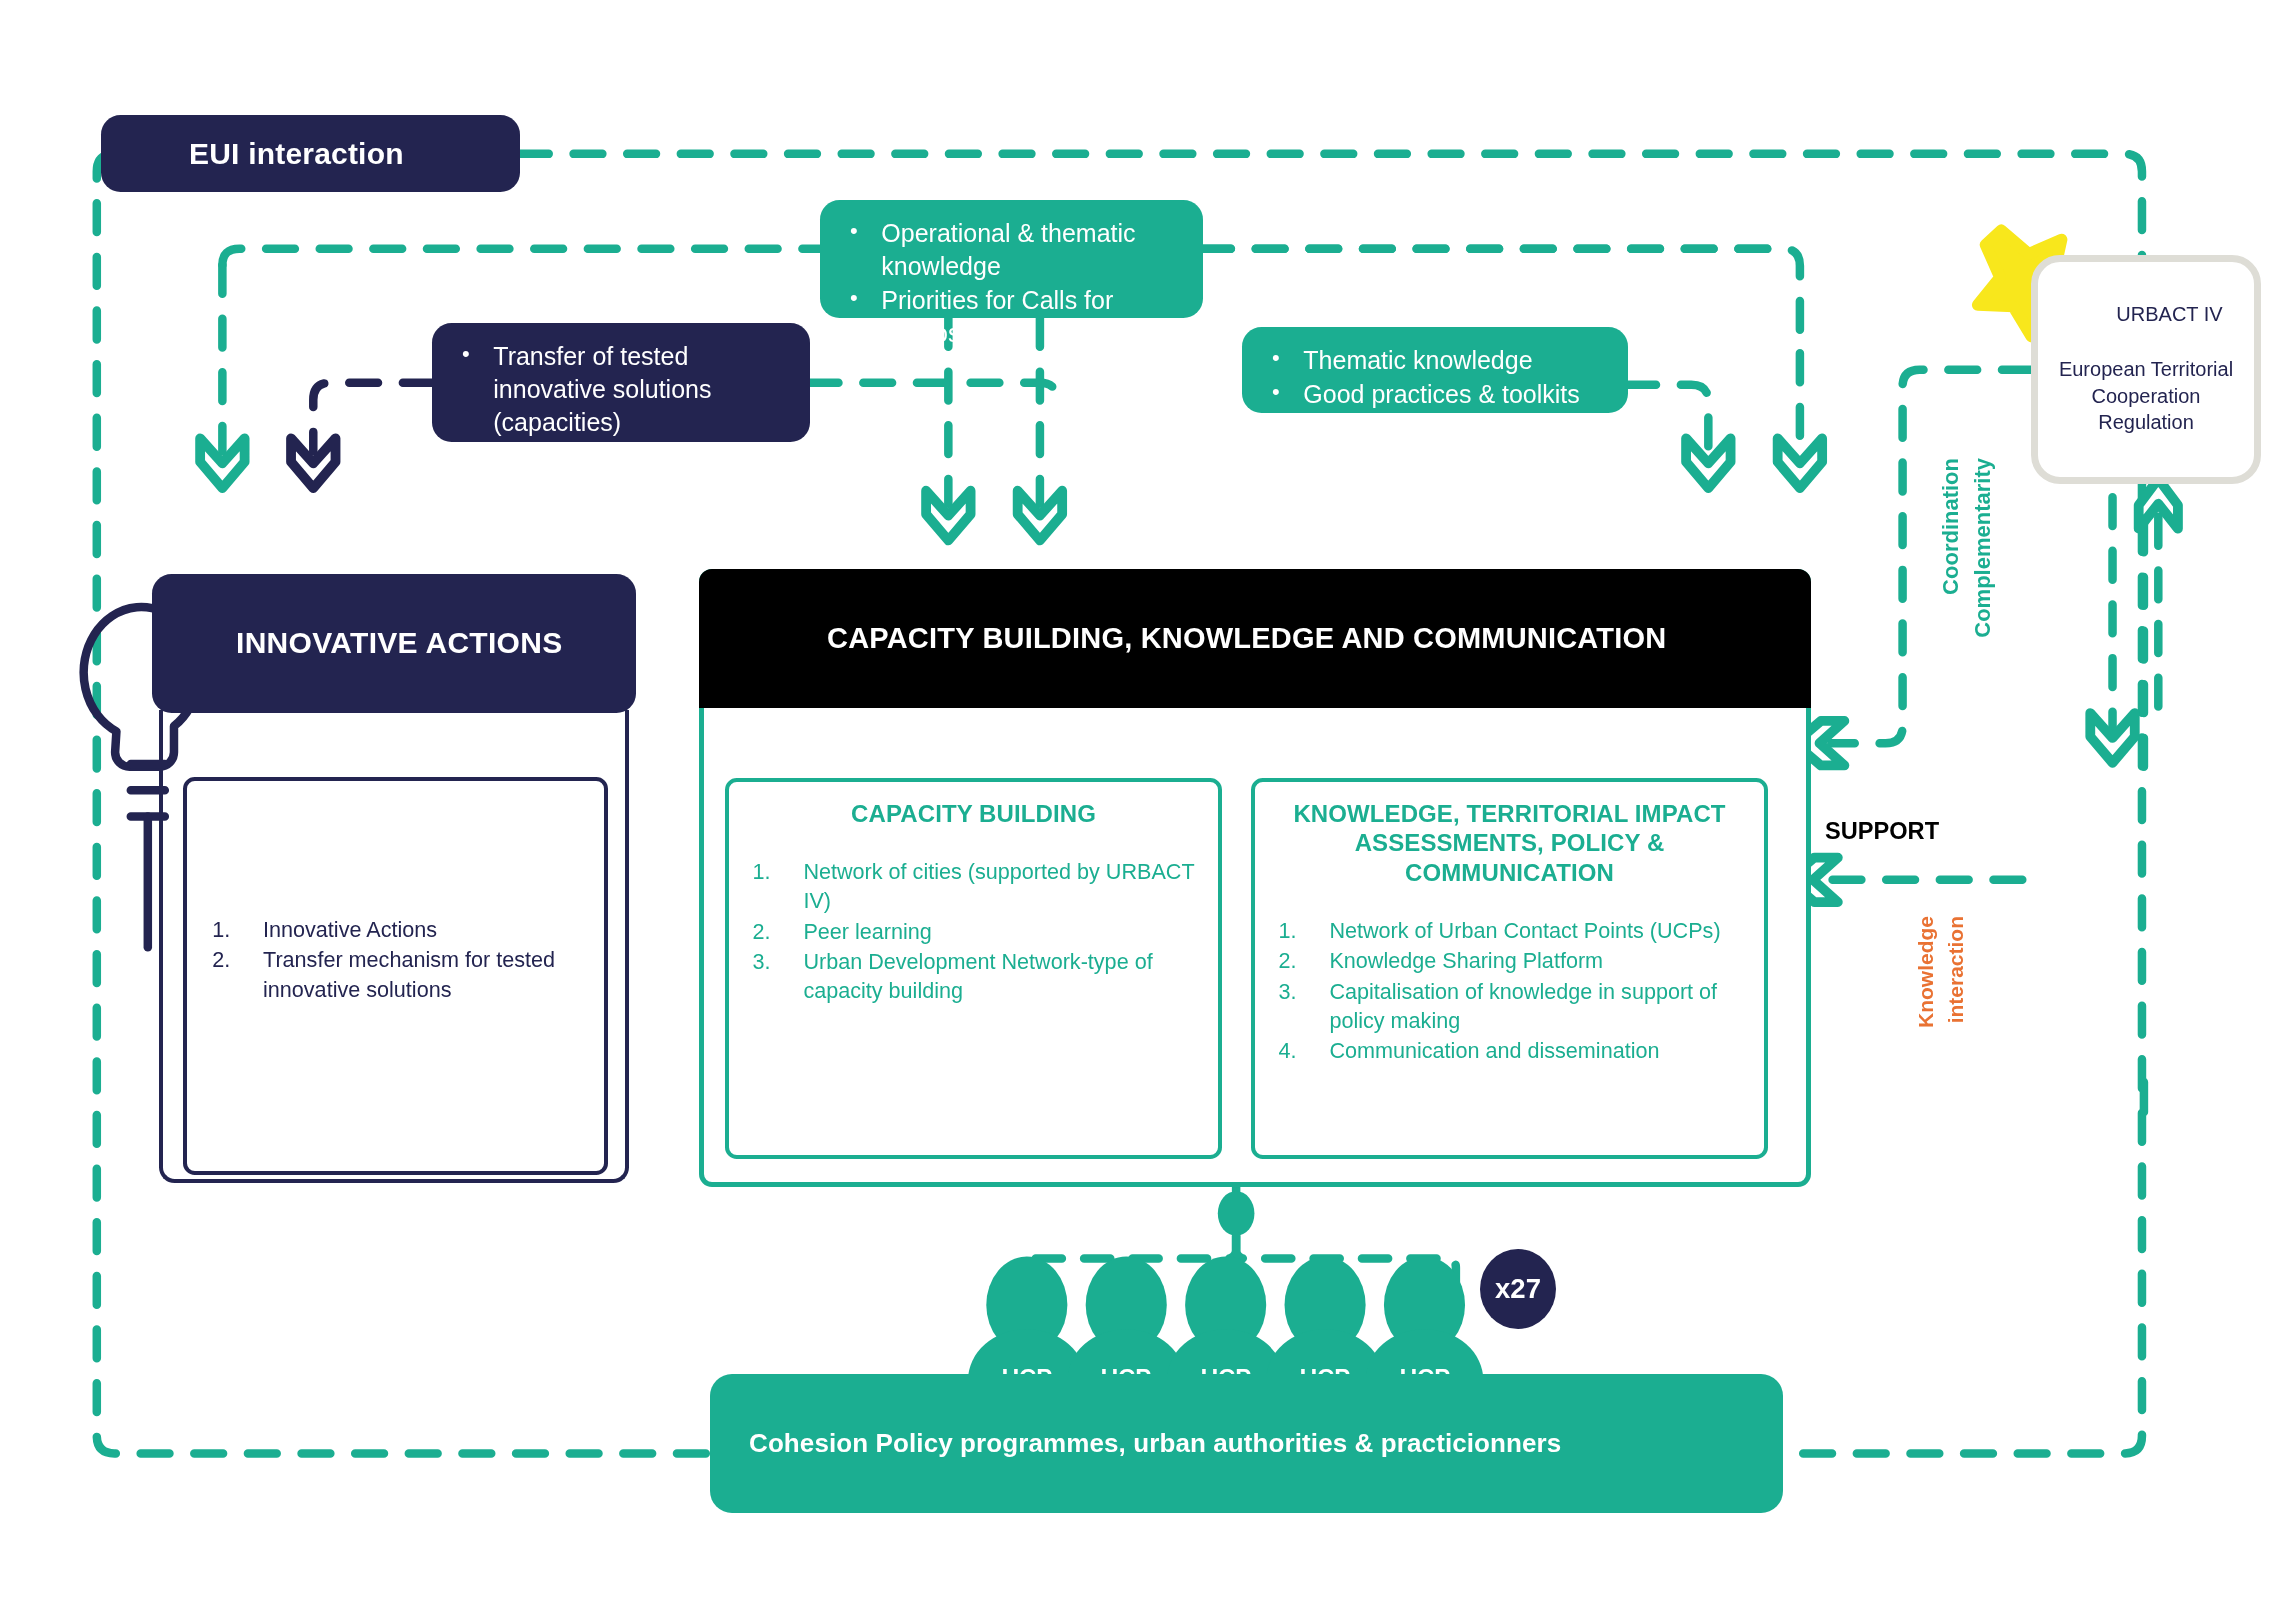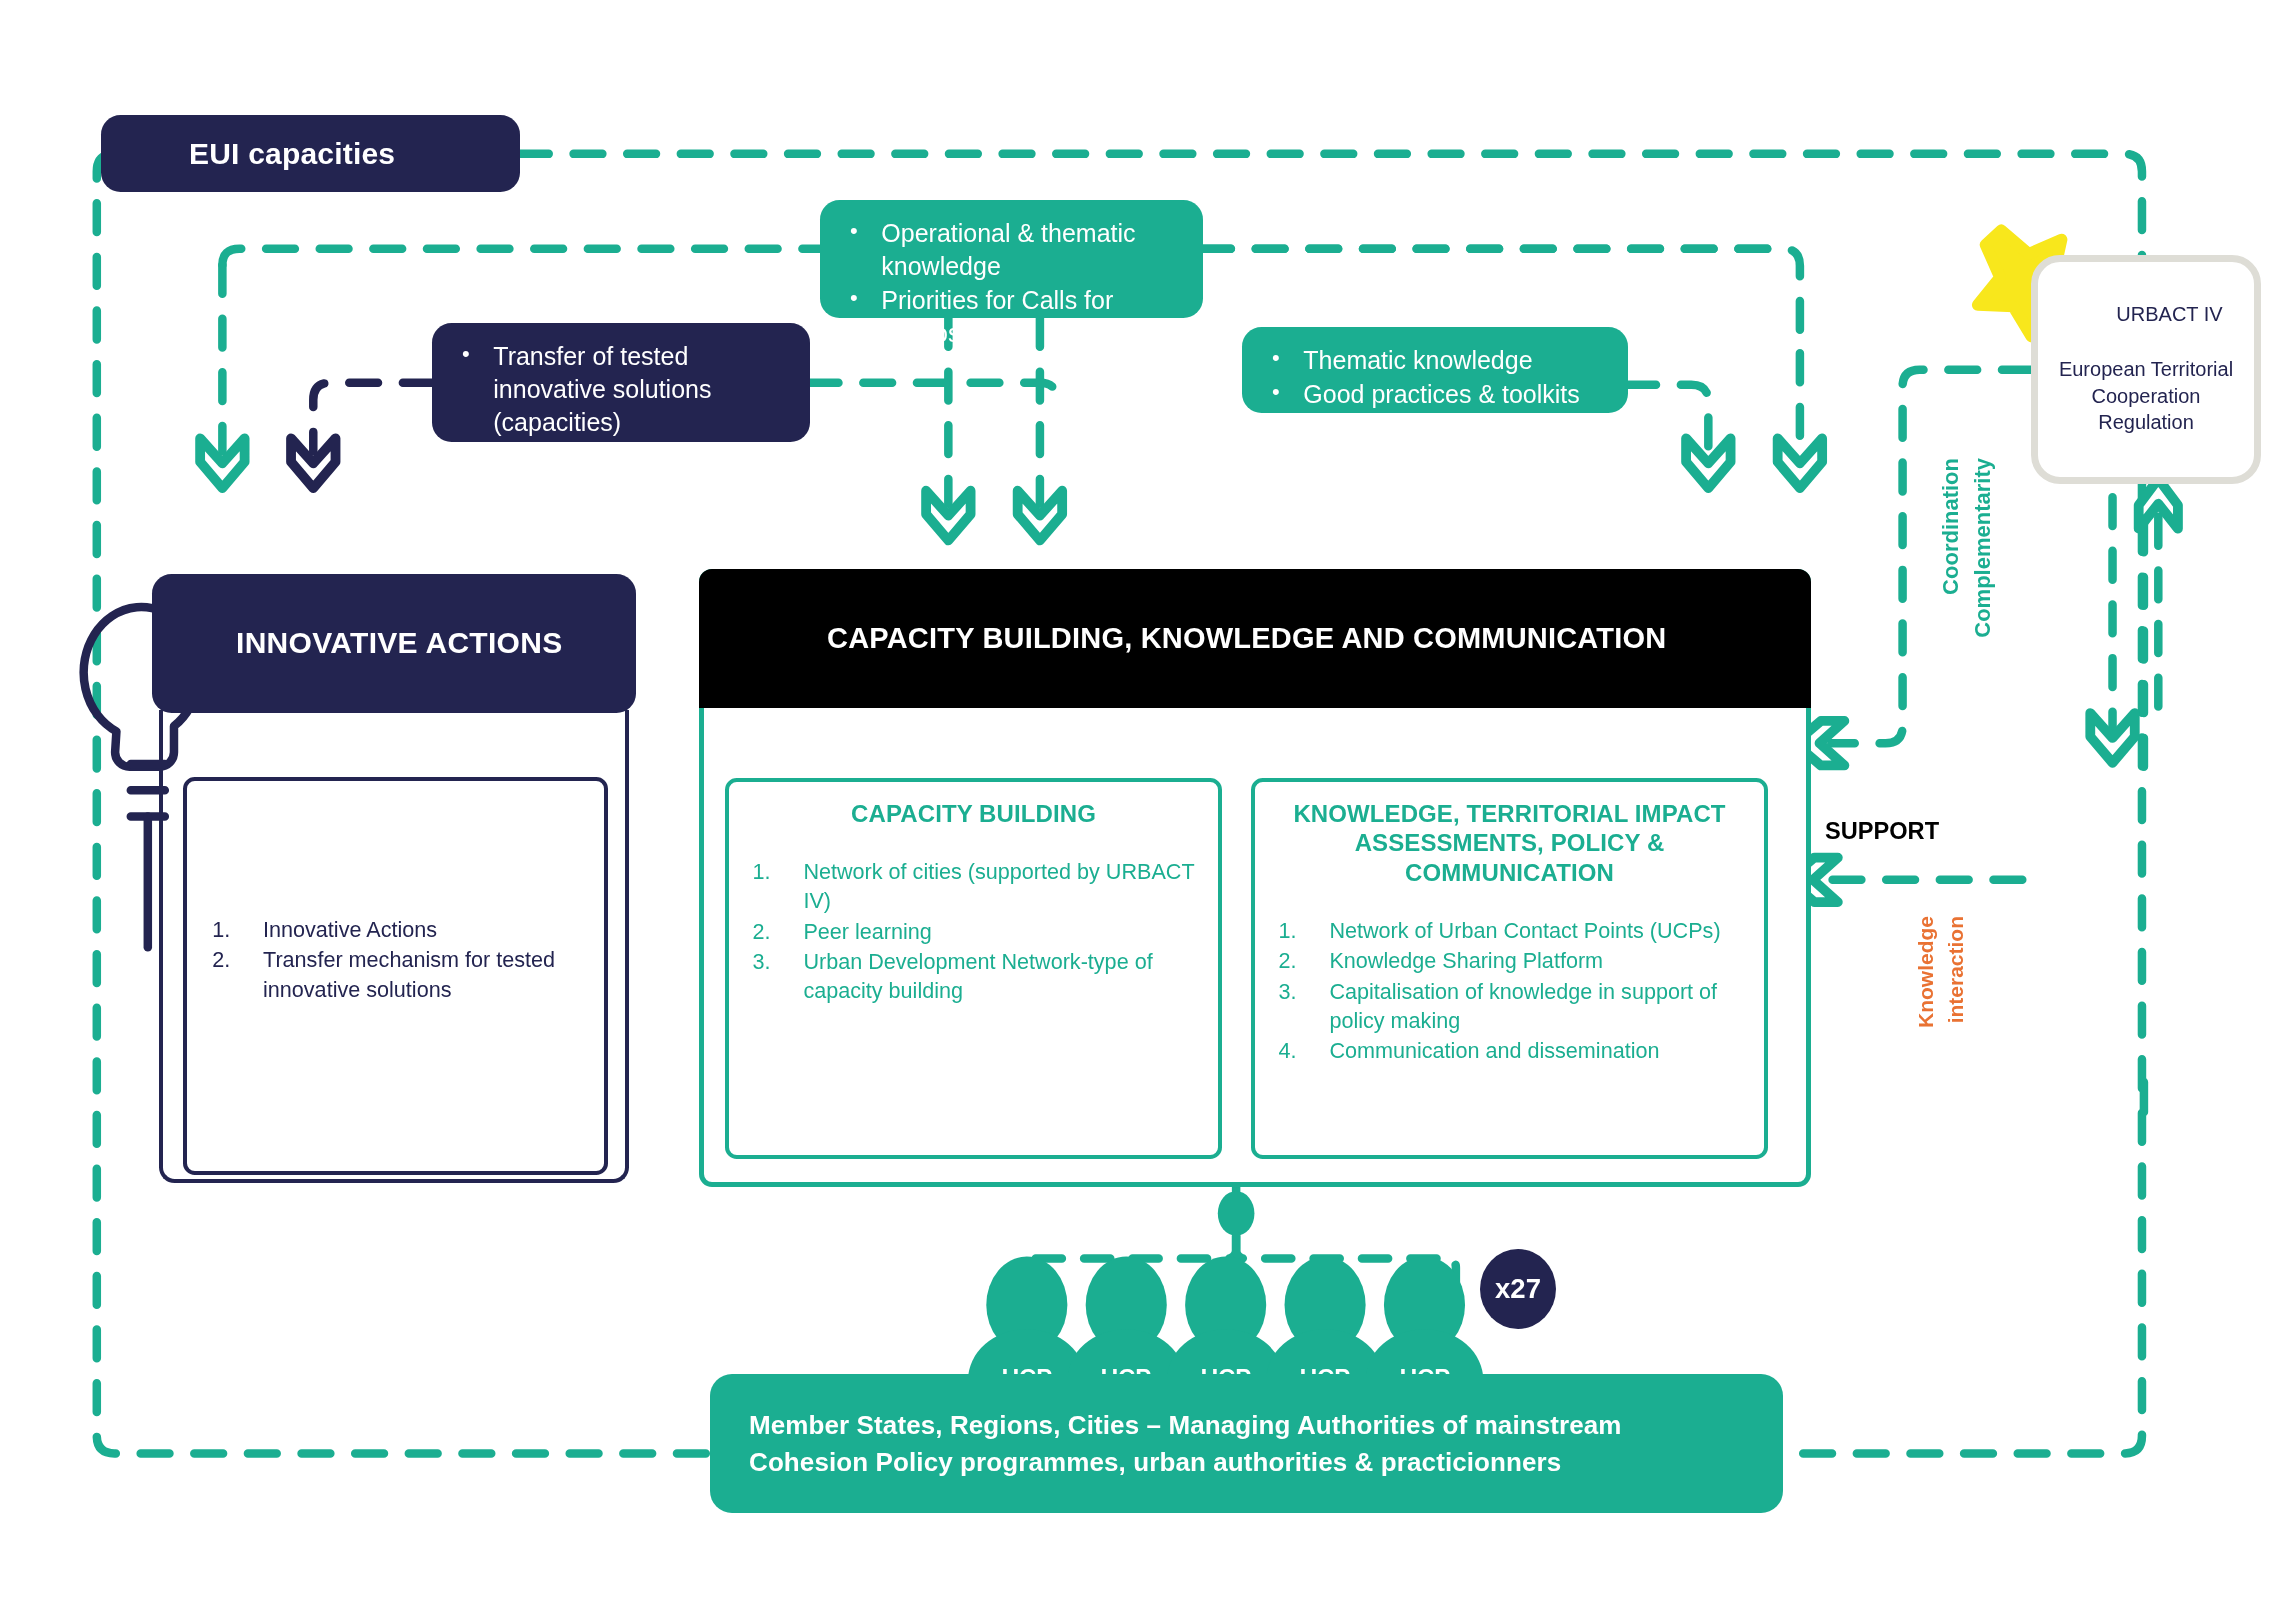--- a/index.html
+++ b/index.html
@@ -223,21 +223,21 @@
       <circle cx="1951" cy="1021" r="6" fill="#ffffff"></circle>
     </g>
 
     <g>
       <path d="M3060 352 L3102 388 L3152 366 L3140 420 L3182 456 L3128 464
                L3106 514 L3078 468 L3024 466 L3058 424 L3036 374 Z" fill="#F8E71C" stroke="#F8E71C" stroke-width="18" stroke-linejoin="round"></path>
     </g>
   </svg>
 
   <div class="node" id="eui-gov">
-    <span class="t w">EUI capacities</span>
+    <span class="t w">EUI interaction</span>
   </div>
 
   <div class="node infobox" id="box-operational">
     <ul>
       <li class="w">Operational &amp; thematic knowledge</li>
       <li class="w">Priorities for Calls for Proposals</li>
     </ul>
   </div>
 
   <div class="node infobox" id="box-transfer">
@@ -326,21 +326,20 @@
   </div>
 
   <span class="ucp-lab" style="left:978px;top:1364px;">UCP</span>
   <span class="ucp-lab" style="left:1077px;top:1364px;">UCP</span>
   <span class="ucp-lab" style="left:1177px;top:1364px;">UCP</span>
   <span class="ucp-lab" style="left:1276px;top:1364px;">UCP</span>
   <span class="ucp-lab" style="left:1376px;top:1364px;">UCP</span>
 
   <div class="node" id="members">
     <div>
-      <div class="t w">Member  States,  Regions,  Cities  –  Managing  Authorities  of  mainstream</div>
       <div class="t w">Cohesion Policy programmes, urban authorities &amp; practicionners</div>
     </div>
   </div>
 
 
   <span id="lab-support" style="position:absolute;">SUPPORT</span>
   <span class="vlabel" id="lab-coord">Coordination</span>
   <span class="vlabel" id="lab-compl">Complementarity</span>
   <span class="vlabel" id="lab-know">Knowledge</span>
   <span class="vlabel" id="lab-inter">interaction</span>

